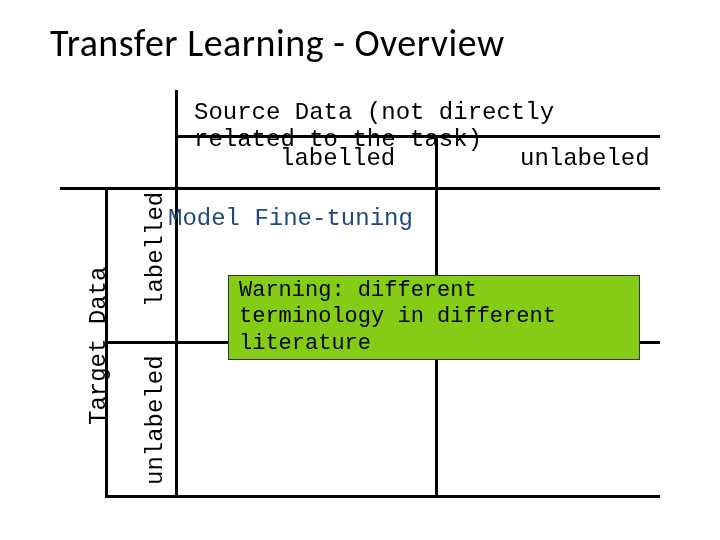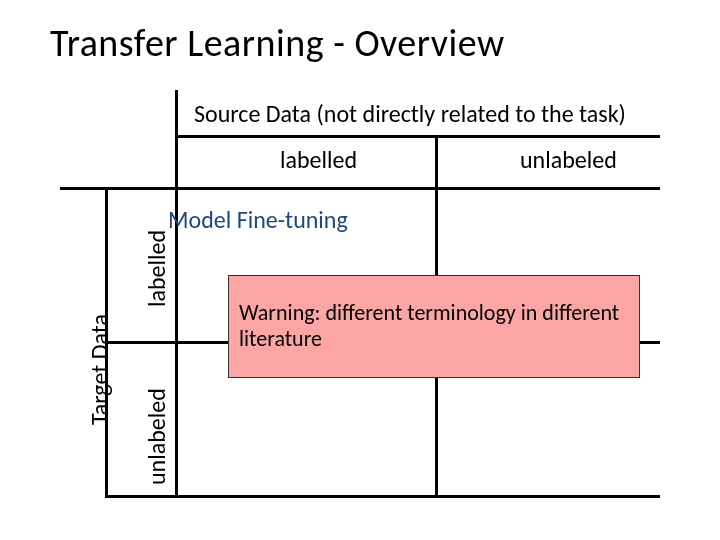--- a/index.html
+++ b/index.html
@@ -25,20 +25,21 @@
     font-weight: 400;
     letter-spacing: 0.5px;
   }
   
   .grid {
     position: absolute;
     left: 60px;
     top: 95px;
     width: 600px;
     height: 410px;
+    font-family: Liberation Mono, monospace;
   }
   .line {
     position: absolute;
     background: #000;
   }
   
   .source-header {
     position: absolute;
     left: 126px;  
     top: 0px;
@@ -83,24 +84,24 @@
     left: 108px;
     top: 110px;
     font-size: 24px;
     color: #1f497d;
   }
   
   .callout {
     position: absolute;
     left: 168px;
     top: 180px;
-    background: #fca5a5;
+    background: #84cc16;
     color: #000;
     font-size: 22px;
-    padding: 24px 10px;
+    padding: 2px 10px;
     line-height: 1.2;
     width: 390px;
     border: 1px solid #333;
   }
 </style>
 </head>
 <body>
 
 <div class="slide">
   <div class="title">Transfer Learning - Overview</div>

